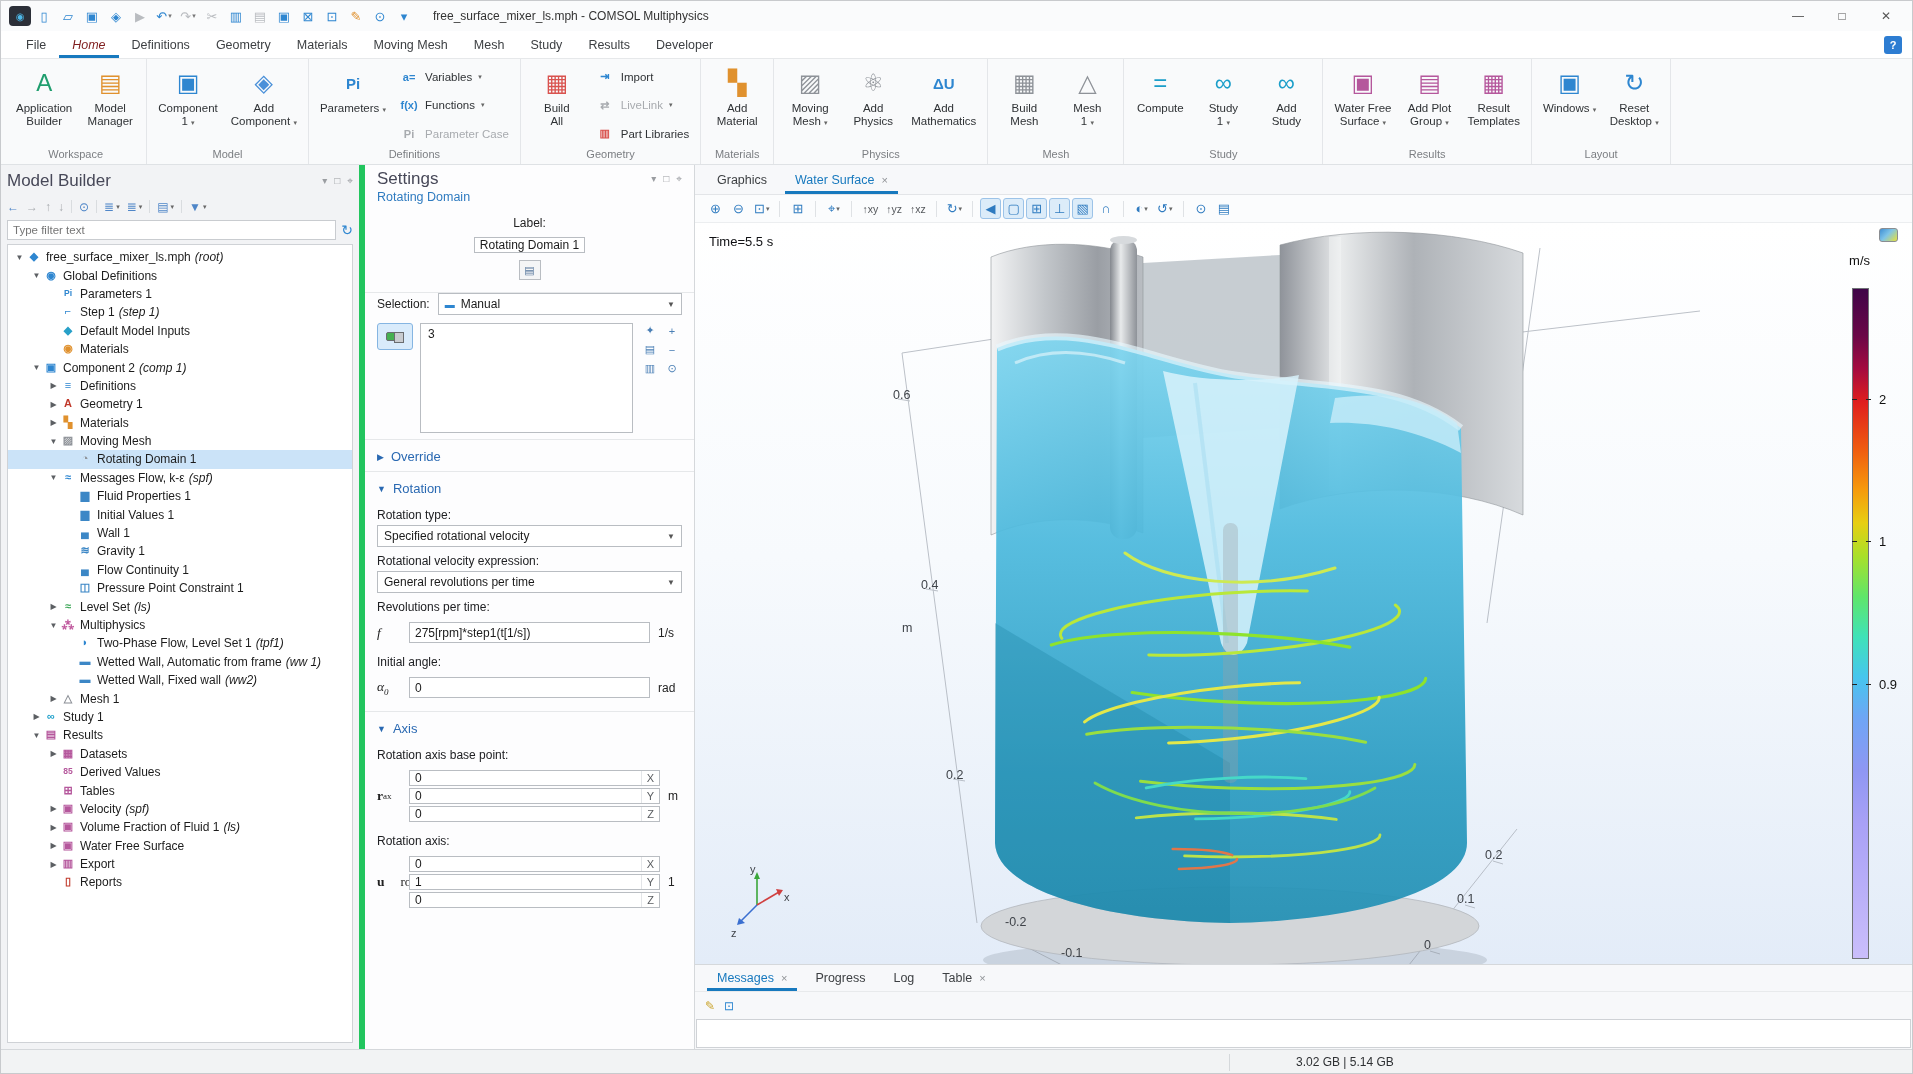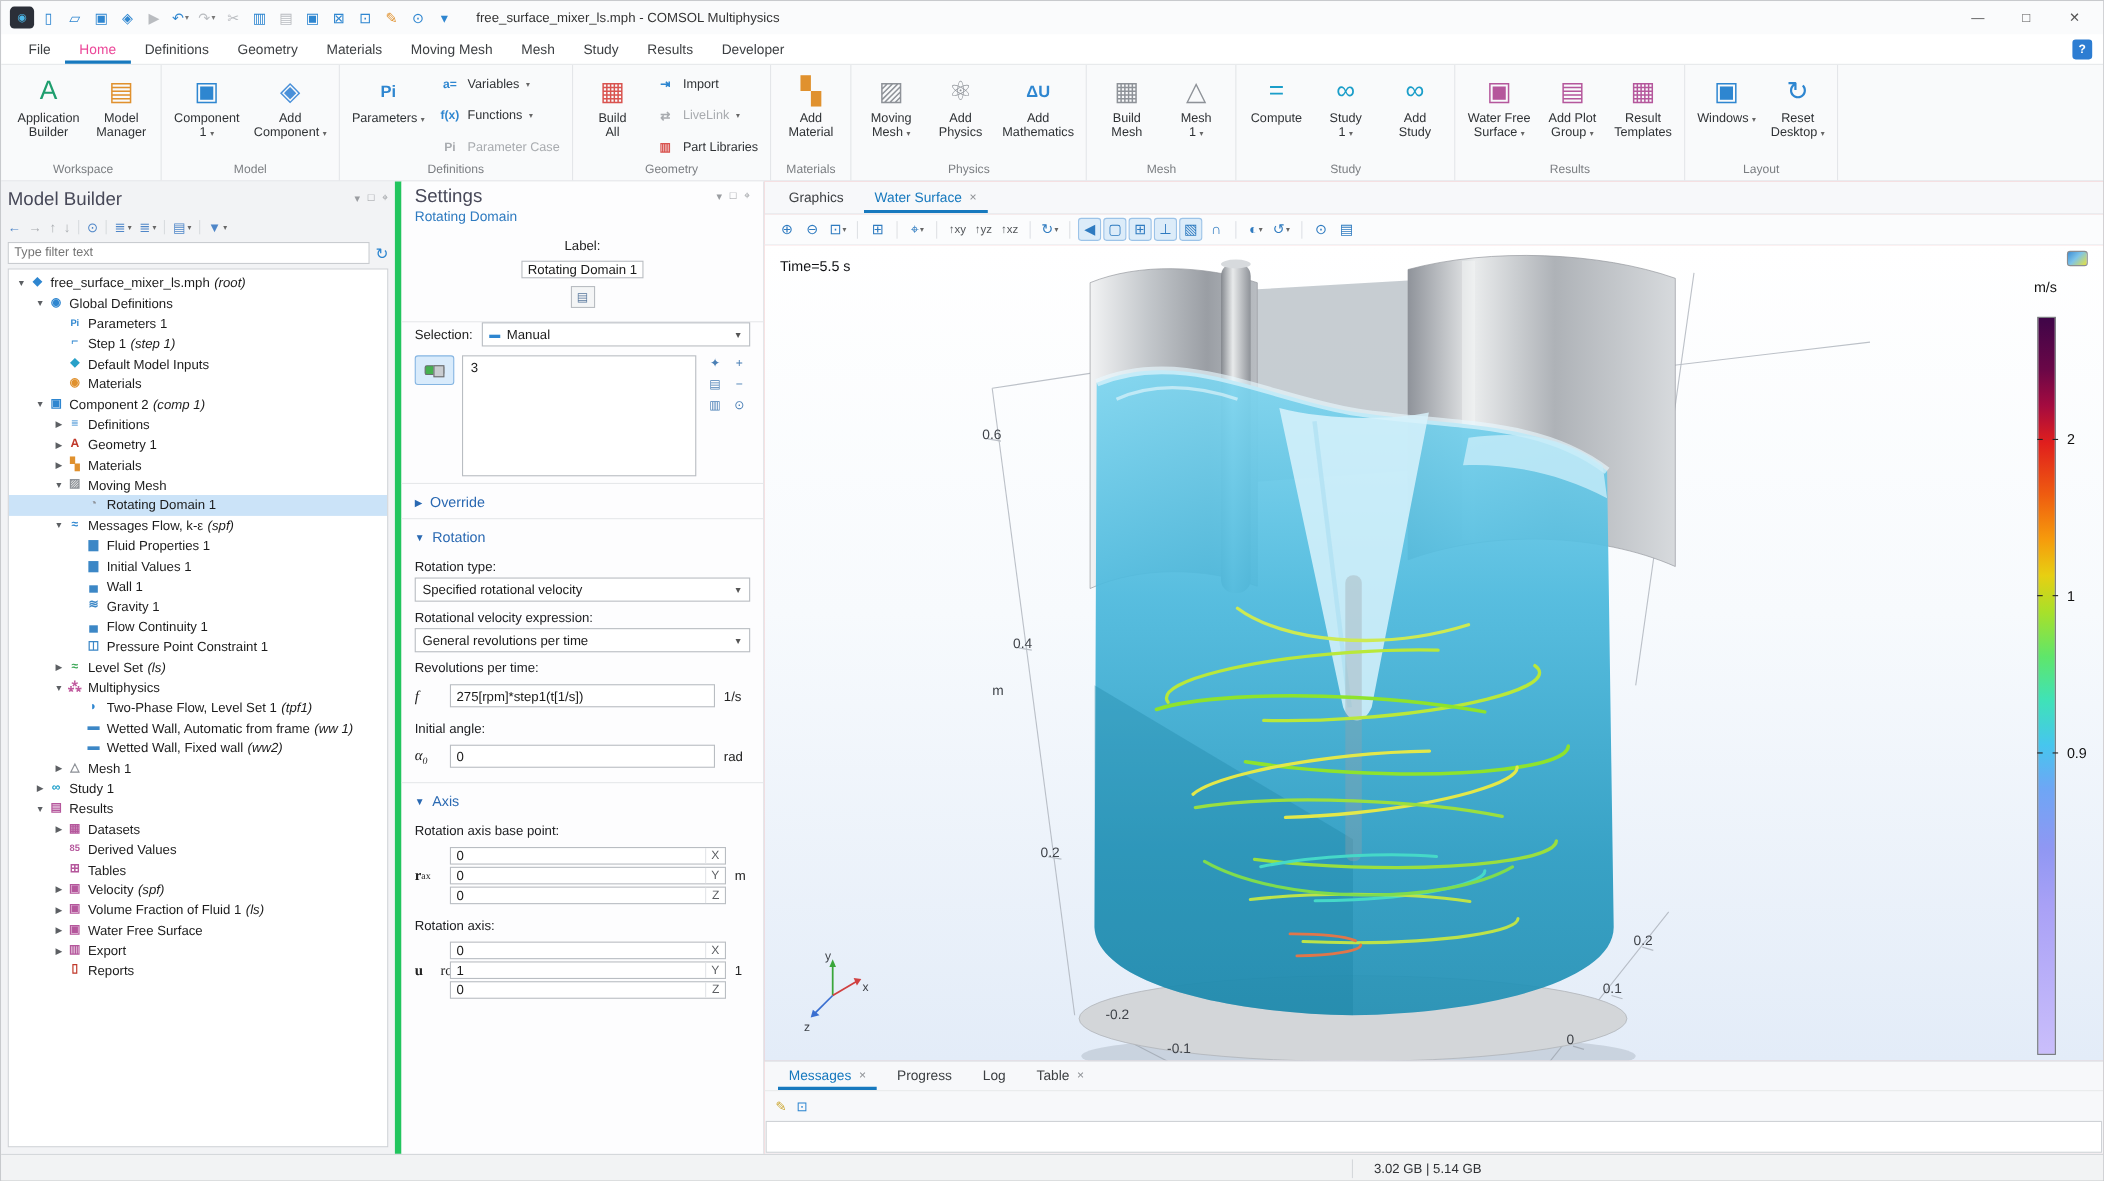--- a/index.html
+++ b/index.html
@@ -20,21 +20,21 @@
   .qat-btn.orange { color:#e0912e; }
   .win-title { margin-left:16px; font-size:12px; color:#333; }
   .win-controls { margin-left:auto; display:flex; }
   .win-btn { width:44px; height:28px; display:flex; align-items:center; justify-content:center;
              font-size:12px; color:#555; }
 
   
   .menurow { height:28px; background:#fff; display:flex; align-items:stretch;
              padding-left:12px; position:relative; border-bottom:1px solid #e6e8ea; }
   .menu-tab { padding:0 13px; font-size:12.5px; color:#3c3f42; display:flex; align-items:center; }
-  .menu-tab.active { color:#ec4899; box-shadow: inset 0 -3px 0 #1779be; }
+  .menu-tab.active { color:#7f1d1d; box-shadow: inset 0 -3px 0 #1779be; font-style: italic; }
   .help-btn { position:absolute; right:10px; top:5px; width:18px; height:18px; background:#2d7dd2;
               color:#fff; font-size:11px; font-weight:bold; border-radius:3px;
               display:flex; align-items:center; justify-content:center; }
 
   
   .ribbon { height:106px; background:#f9fafb; border-bottom:1px solid #dfe2e5; display:flex; padding-left:4px; }
   .rgroup { display:flex; flex-direction:column; border-right:1px solid #e4e6e9; }
   .rgroup-items { flex:1; display:flex; align-items:stretch; padding:5px 5px 0; gap:1px; }
   .rgroup-label { height:17px; font-size:11px; color:#7b7e82; text-align:center; line-height:15px; }
   .rbig { min-width:62px; max-width:86px; padding:3px 6px 0; display:flex; flex-direction:column; align-items:center;
@@ -110,21 +110,21 @@
   .funit { width:24px; font-size:12px; }
   .vec { display:flex; gap:8px; margin:5px 12px; }
   .vec .vsym { width:24px; display:flex; align-items:center; font-family:"Liberation Serif", serif;
                font-size:13.5px; }
   .vec .cols { flex:1; display:flex; flex-direction:column; gap:2px; }
   .vec .vunit { width:14px; display:flex; align-items:center; font-size:12px; }
   .dim-suffix { margin-left:auto; color:#5a5d61; font-size:11px; border-left:1px solid #e3e5e8;
                 padding-left:5px; height:14px; line-height:14px; }
 
   
-  .right-col { flex:1; display:flex; flex-direction:column; background:#fca5a5; min-width:0; }
+  .right-col { flex:1; display:flex; flex-direction:column; background:#a21caf; min-width:0; }
   .gtabs { height:30px; display:flex; align-items:stretch; background:#f7f8fa; border-bottom:1px solid #e3e5e8;
            padding-left:12px; gap:8px; }
   .gtab { padding:0 10px; font-size:12.5px; color:#3c3f42; display:flex; gap:7px; align-items:center; }
   .gtab.active { color:#1779be; box-shadow: inset 0 -3px 0 #1779be; }
   .gtab .x { color:#8f9periph; color:#8f9296; font-size:11px; }
   .gtoolbar { height:28px; display:flex; align-items:center; padding-left:10px; gap:2px;
               border-bottom:1px solid #eceef0; background:#fbfcfd; }
   .gt-icon { min-width:21px; height:21px; display:flex; align-items:center; justify-content:center;
              font-size:13px; color:#2f7bc0; border-radius:3px; padding:0 2px; border:1px solid transparent; }
   .gt-icon.active { background:#dcecf9; border-color:#9cc3e8; }
@@ -151,21 +151,21 @@
   
   .msg-panel { height:85px; border-top:1px solid #d5d8db; background:#f7f8fa; display:flex; flex-direction:column; }
   .msg-tabs { height:27px; display:flex; align-items:stretch; padding-left:12px; gap:8px; border-bottom:1px solid #e8eaec; }
   .msg-toolbar { height:27px; display:flex; align-items:center; gap:9px; padding-left:10px; }
   .msg-ic { font-size:12px; }
   .msg-input { flex:1; margin:0 1px 1px; background:#fff; border:1px solid #cfd2d6; }
 
   
   .statusbar { height:26px; background:#f2f3f4; border-top:1px solid #d5d8db; position:relative;
                font-size:12px; color:#2e3033; }
-  .statusbar .mem { position:absolute; left:1248px; top:5px; }
+  .statusbar .mem { position:absolute; left:1295px; top:5px; }
   .statusbar .sep1 { position:absolute; left:1228px; top:4px; width:1px; height:17px; background:#d5d8db; }
 </style>
 </head>
 <body>
 
 <div class="app">
 
   <div class="titlebar">
     <div class="qat" id="qat">
         <div class="qat-btn logo">

